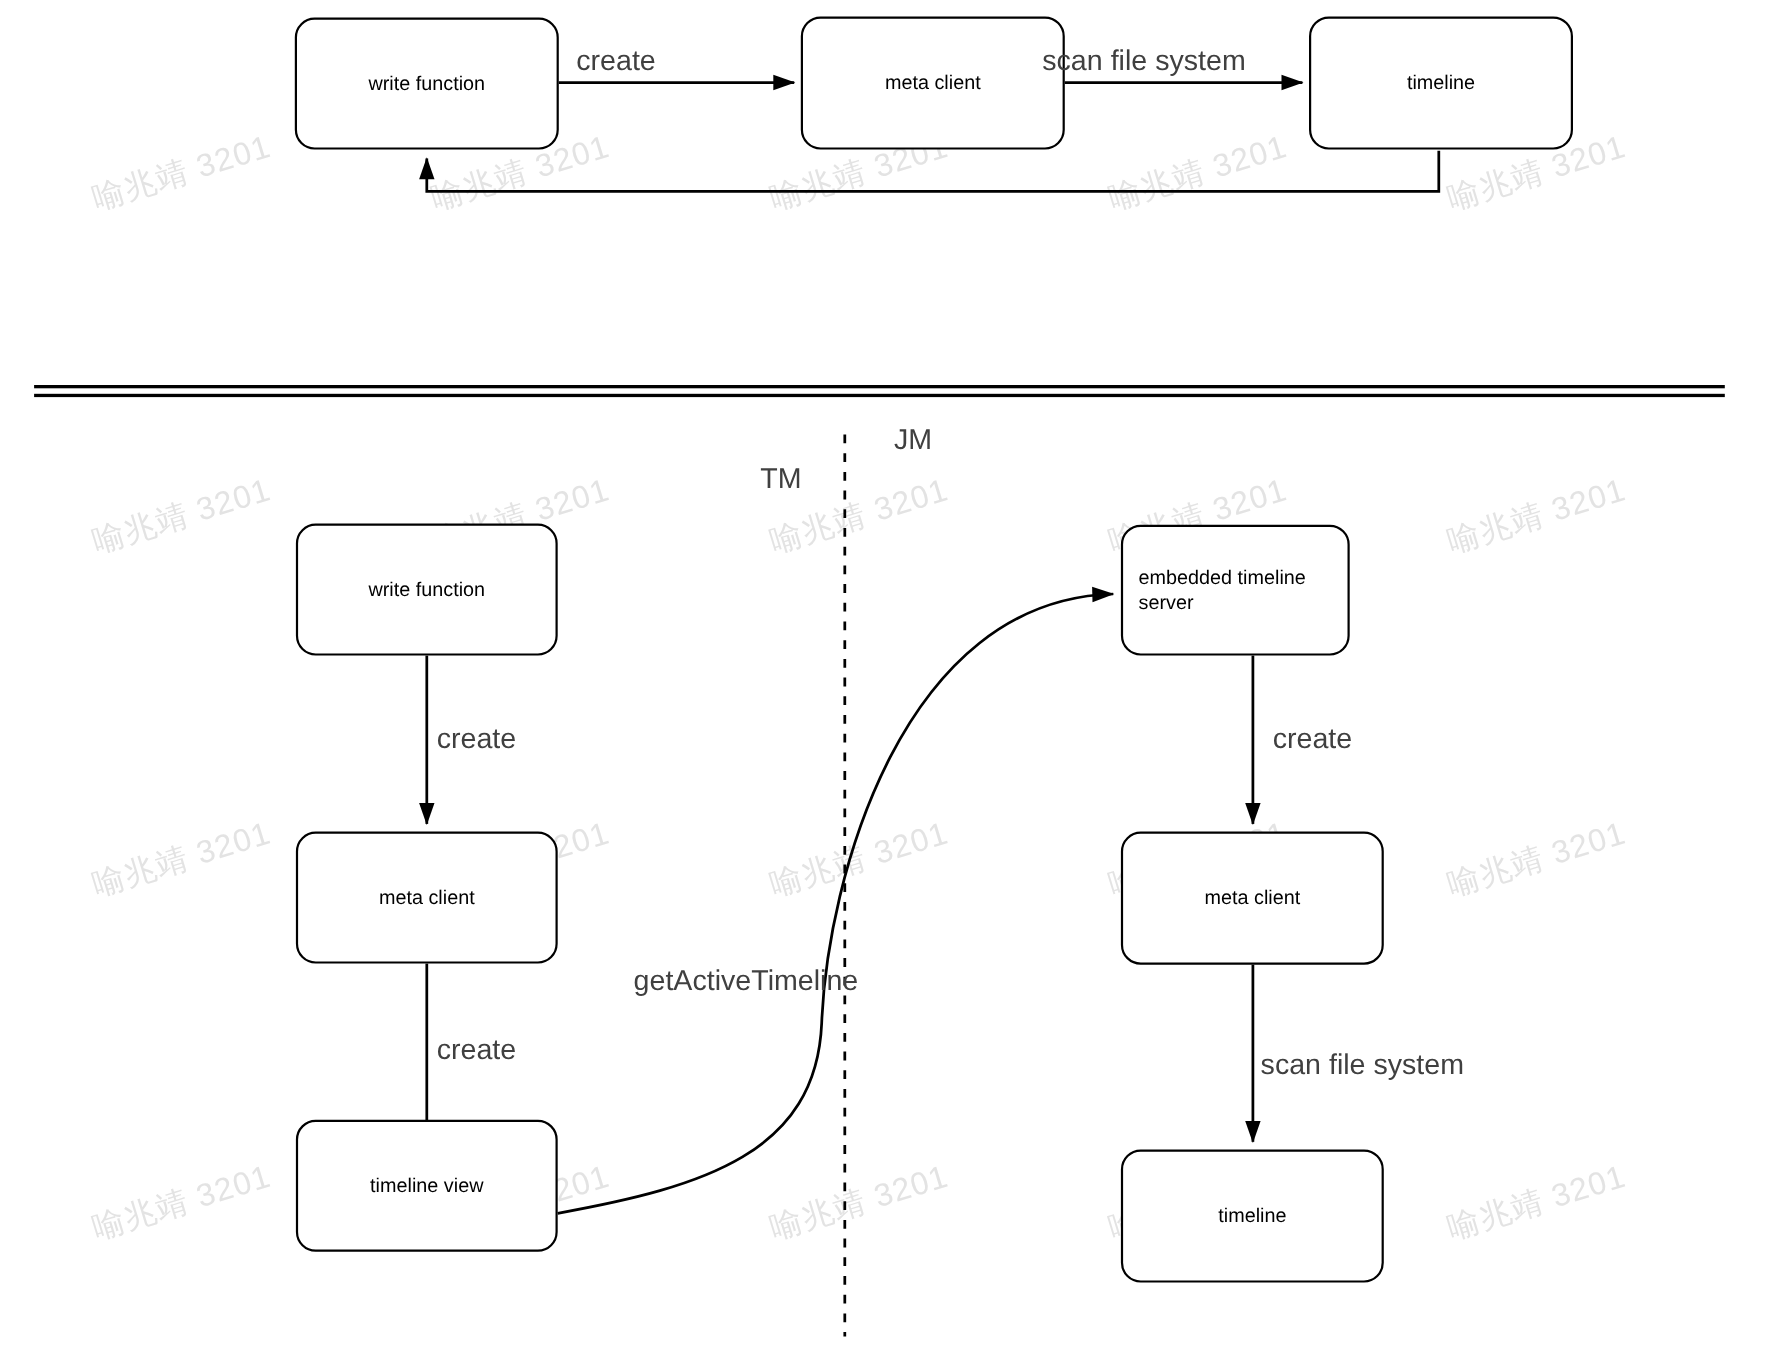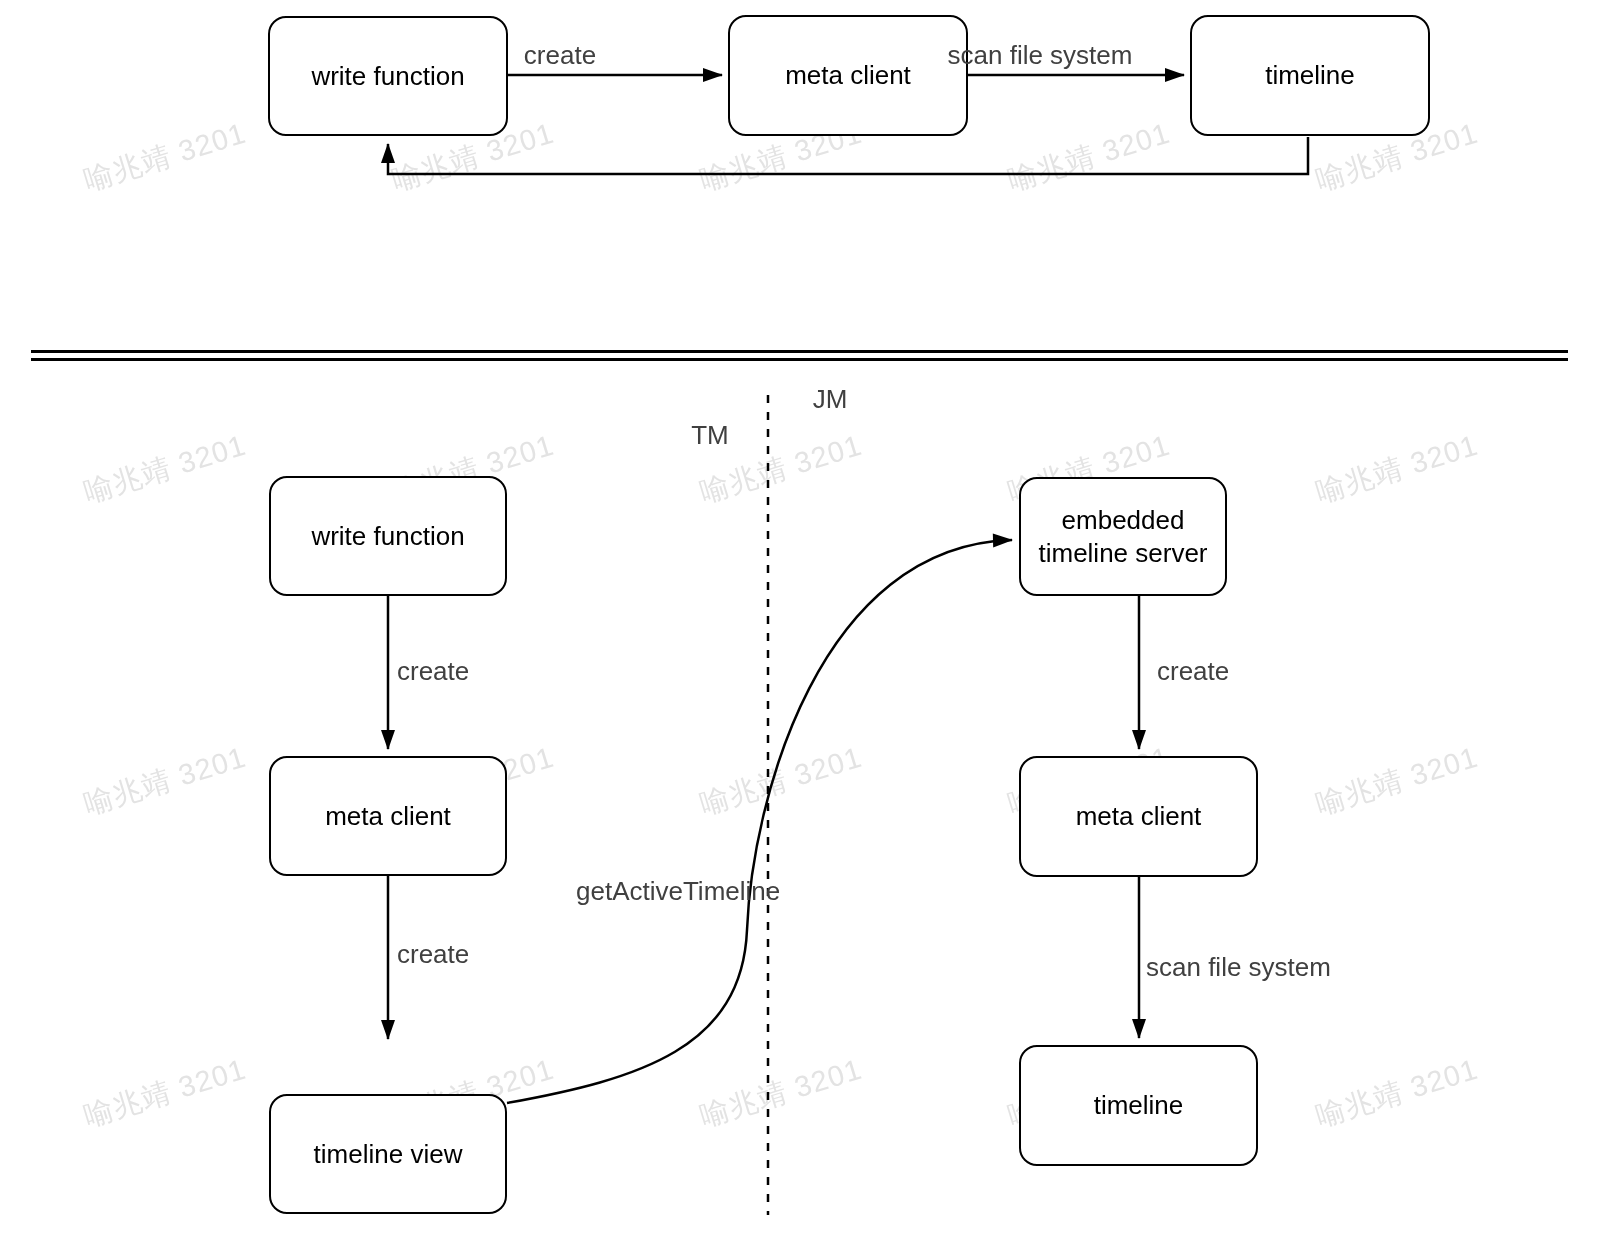--- a/index.html
+++ b/index.html
@@ -4,21 +4,21 @@
 <style>
   html,body{margin:0;padding:0;background:#ffffff;}
   .canvas{
     position:relative;width:1620px;height:1236px;background:#ffffff;
     font-family:"Liberation Sans", sans-serif;color:#000;overflow:hidden;
   }
   .node{
     position:absolute;box-sizing:border-box;background:#fff;
     border:2.5px solid #000;border-radius:18px;
     display:flex;align-items:center;justify-content:center;
-    text-align:center;font-size:26px;line-height:1.25;padding:0 14px;
+    text-align:left;font-size:18px;line-height:1.25;padding:0 14px;
   }
   .lbl{position:absolute;font-size:26px;line-height:30px;white-space:nowrap;color:#404040;}
   .lbl.center{text-align:center;}
   .wm{
     position:absolute;font-size:29px;color:#e3e3e3;white-space:nowrap;
     transform:rotate(-17deg);transform-origin:0 50%;
     user-select:none;pointer-events:none;letter-spacing:1px;
   }
   .divider{
     position:absolute;left:31px;top:350px;width:1537px;height:11px;
@@ -81,21 +81,21 @@
   <div class="node" style="left:1190px;top:15px;width:240px;height:121px">timeline</div>
 
   <div class="lbl center" style="left:480px;top:40px;width:160px">create</div>
   <div class="lbl center" style="left:930px;top:40px;width:220px">scan file system</div>
 
   <div class="lbl center" style="left:680px;top:420px;width:60px">TM</div>
   <div class="lbl center" style="left:800px;top:384px;width:60px">JM</div>
 
   <div class="node" style="left:269px;top:476px;width:238px;height:120px">write function</div>
   <div class="node" style="left:269px;top:756px;width:238px;height:120px">meta client</div>
-  <div class="node" style="left:269px;top:1094px;width:238px;height:120px">timeline view</div>
+  <div class="node" style="left:269px;top:1018px;width:238px;height:120px">timeline view</div>
 
   <div class="lbl" style="left:397px;top:656px">create</div>
   <div class="lbl" style="left:397px;top:939px">create</div>
 
   <div class="lbl" style="left:576px;top:876px">getActiveTimeline</div>
 
   <div class="node" style="left:1019px;top:477px;width:208px;height:119px">embedded timeline server</div>
   <div class="node" style="left:1019px;top:756px;width:239px;height:121px">meta client</div>
   <div class="node" style="left:1019px;top:1045px;width:239px;height:121px">timeline</div>
 

